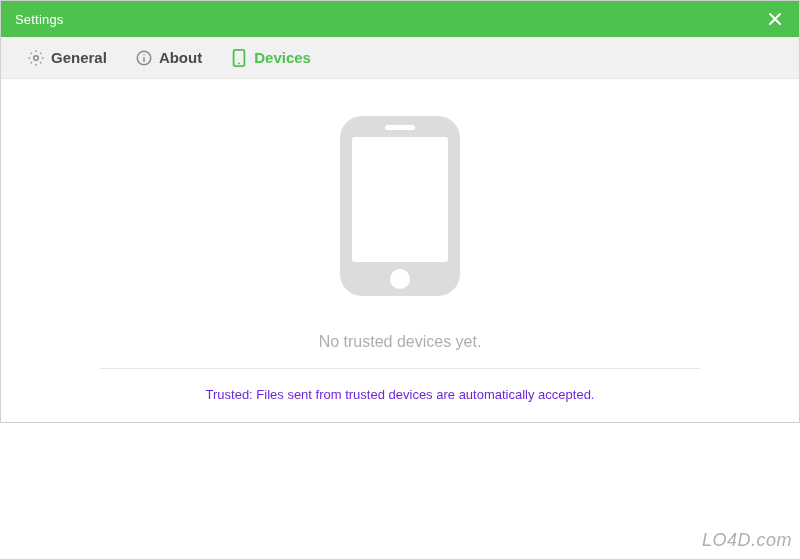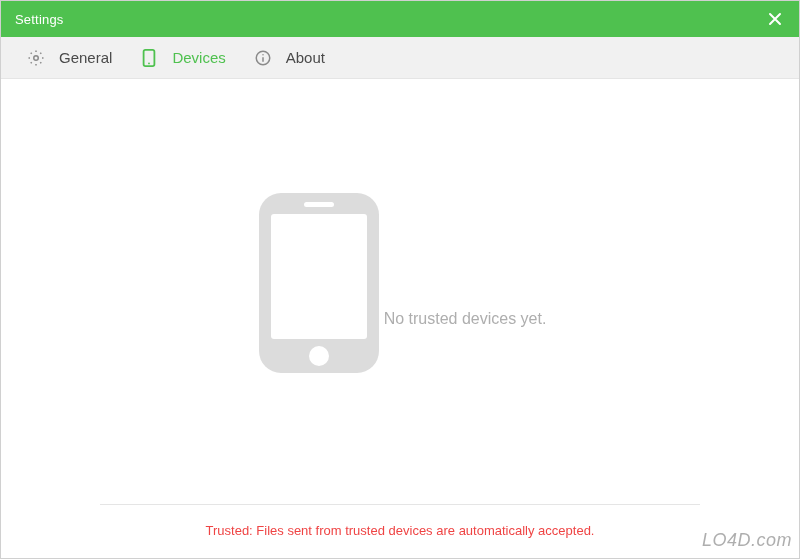--- a/index.html
+++ b/index.html
@@ -10,21 +10,21 @@
     body {
       font-family: -apple-system, BlinkMacSystemFont, "Segoe UI", Arial, sans-serif;
       background: #fff;
       width: 800px;
       height: 559px;
       overflow: hidden;
       position: relative;
     }
     .window {
       width: 800px;
-      height: 559px;
+      height: 423px;
       border: 1px solid #d0d0d0;
       display: flex;
       flex-direction: column;
     }
     .titlebar {
       background: #4fc14f;
       color: #fff;
       height: 36px;
       display: flex;
       align-items: center;
@@ -51,47 +51,47 @@
       height: 42px;
       display: flex;
       align-items: center;
       padding: 0 12px;
       gap: 0;
       border-bottom: 1px solid #e5e5e5;
     }
     .tab {
       display: flex;
       align-items: center;
-      gap: 14px;
+      gap: 6px;
       padding: 0 14px;
       height: 42px;
       cursor: pointer;
       font-size: 15px;
-      font-weight: 400;
+      font-weight: 700;
       color: #4a4a4a;
     }
     .tab .tab-icon {
       display: inline-flex;
       align-items: center;
       justify-content: center;
       width: 18px;
       height: 18px;
     }
     .tab.active {
       color: #4fc14f;
     }
     .tab.active .tab-icon svg {
       stroke: #4fc14f;
       fill: none;
     }
     .content {
       flex: 1;
       background: #fff;
       display: flex;
-      flex-direction: row;
+      flex-direction: column;
       align-items: center;
       justify-content: center;
       position: relative;
     }
     .phone-illustration {
       margin-top: -40px;
       margin-bottom: 28px;
     }
     .empty-text {
       color: #aeaeae;
@@ -107,21 +107,21 @@
       flex-direction: column;
       align-items: center;
     }
     .divider {
       width: 600px;
       height: 1px;
       background: #e5e5e5;
       margin-bottom: 18px;
     }
     .footer-text {
-      color: #ef4444;
+      color: #6d28d9;
       font-size: 13px;
     }
     .watermark {
       position: absolute;
       right: 8px;
       bottom: 8px;
       color: rgba(120,120,120,0.6);
       font-size: 18px;
       font-weight: 300;
       font-style: italic;
@@ -153,41 +153,41 @@
       <span class="tab-icon">
         <svg width="18" height="18" viewBox="0 0 24 24" fill="none" stroke="#8a8a8a" stroke-width="2">
           <circle cx="12" cy="12" r="3"></circle>
           <path d="M12 2 L12 4 M12 20 L12 22 M4.93 4.93 L6.34 6.34 M17.66 17.66 L19.07 19.07 M2 12 L4 12 M20 12 L22 12 M4.93 19.07 L6.34 17.66 M17.66 6.34 L19.07 4.93"></path>
         </svg>
       </span>
       <span>General</span>
     </div>
 
 
-    <div class="tab active">
-      <span class="tab-icon">
-        <svg width="14" height="18" viewBox="0 0 14 20" fill="none" stroke="#4fc14f" stroke-width="2">
-          <rect x="1" y="1" width="12" height="18" rx="2"></rect>
-          <circle cx="7" cy="16" r="1" fill="#4fc14f" stroke="none"></circle>
-        </svg>
-      </span>
-      <span>Devices</span>
-    </div>
-
     <div class="tab">
       <span class="tab-icon">
         <svg width="18" height="18" viewBox="0 0 24 24" fill="none" stroke="#8a8a8a" stroke-width="2">
           <circle cx="12" cy="12" r="9"></circle>
           <line x1="12" y1="11" x2="12" y2="17"></line>
           <circle cx="12" cy="7.5" r="1" fill="#8a8a8a" stroke="none"></circle>
         </svg>
       </span>
       <span>About</span>
     </div>
 
+    <div class="tab active">
+      <span class="tab-icon">
+        <svg width="14" height="18" viewBox="0 0 14 20" fill="none" stroke="#4fc14f" stroke-width="2">
+          <rect x="1" y="1" width="12" height="18" rx="2"></rect>
+          <circle cx="7" cy="16" r="1" fill="#4fc14f" stroke="none"></circle>
+        </svg>
+      </span>
+      <span>Devices</span>
+    </div>
+
   </div>
 
   <div class="content">
 
     <div class="phone-illustration">
       <svg width="130" height="190" viewBox="0 0 130 190">
         <rect x="5" y="5" width="120" height="180" rx="22" fill="#dcdcdc"></rect>
         <rect x="17" y="26" width="96" height="125" rx="3" fill="#ffffff"></rect>
         <rect x="50" y="14" width="30" height="5" rx="2.5" fill="#ffffff"></rect>
         <circle cx="65" cy="168" r="10" fill="#ffffff"></circle>

